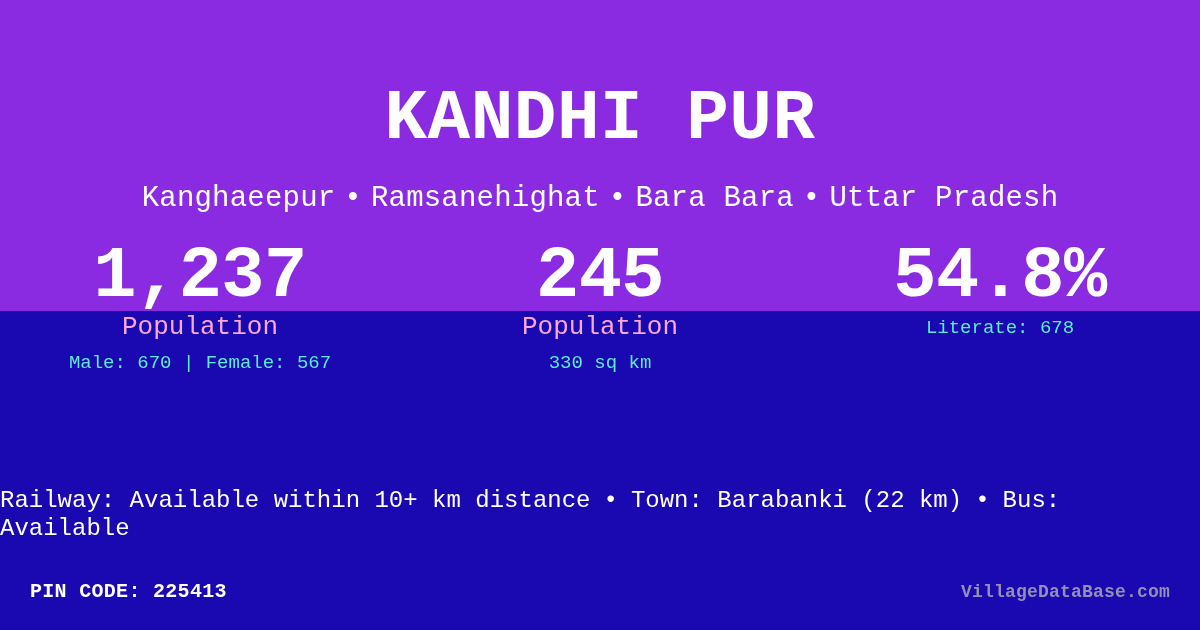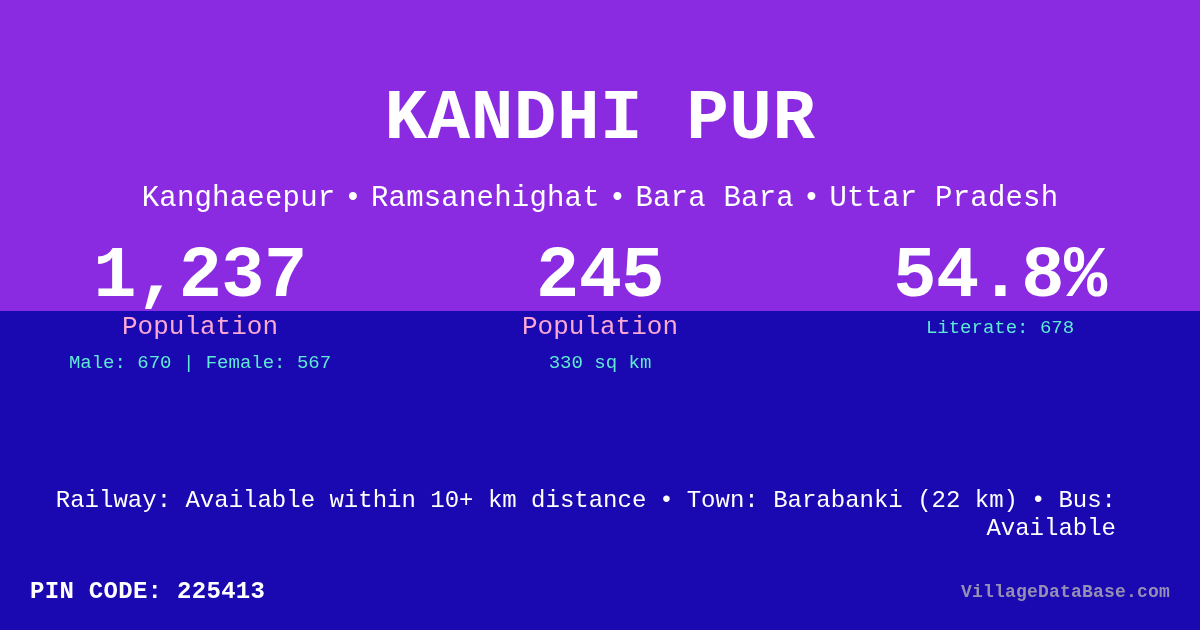--- a/index.html
+++ b/index.html
@@ -111,47 +111,46 @@
     line-height: 20px;
     color: #5eead4;
   }
 
   
   .amenities {
     position: absolute;
     left: 0;
     top: 487px;
     width: 1076px;
-    text-align: right;
+    text-align: left;
     font-size: 24px;
     line-height: 28px;
     color: #ffffff;
     z-index: 3;
-    margin-left: 40px;
   }
   .amen-dot {
     display: inline-block;
     padding: 0 13px;
     color: #ffffff;
   }
 
   
   .footer {
     position: absolute;
     left: 0;
     top: 576px;
     width: 1200px;
     height: 40px;
     z-index: 3;
   }
   .pin-code {
     position: absolute;
     left: 30px;
     top: 0;
-    font-size: 24px;
+    font-size: 20px;
     font-weight: bold;
     line-height: 32px;
     color: #ffffff;
     letter-spacing: 0.3px;
   }
   .brand {
     position: absolute;
     right: 30px;
     top: 0;
     font-size: 18px;

